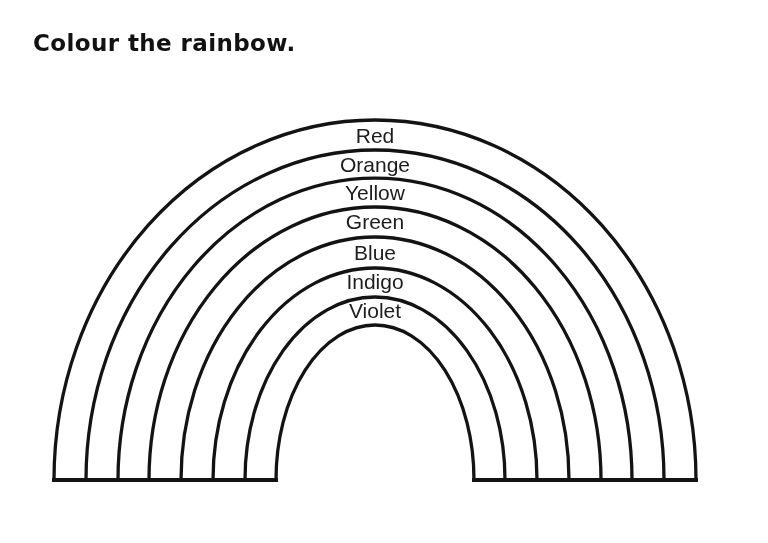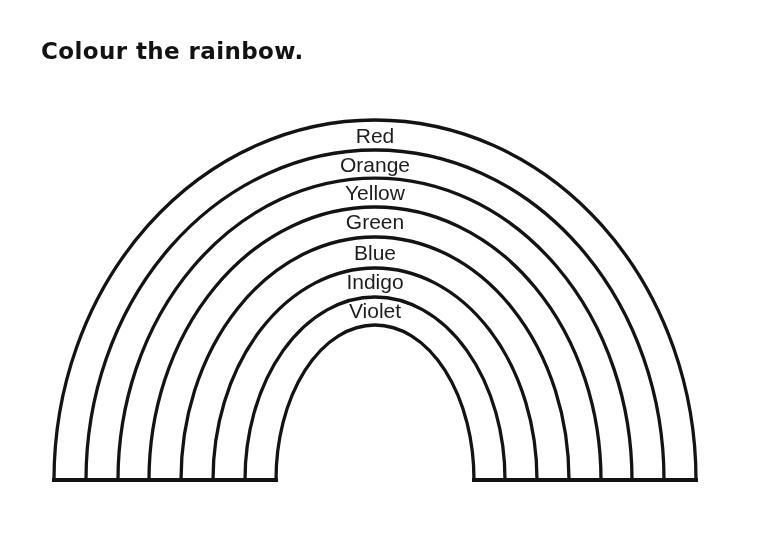--- a/index.html
+++ b/index.html
@@ -14,21 +14,21 @@
     position: relative;
     width: 768px;
     height: 543px;
     background: #ffffff;
     font-family: "Liberation Sans", sans-serif;
   }
   .worksheet-title {
     position: absolute;
     left: 33px;
     top: 31px;
-    margin: 8px;
+    margin: 0;
     font-family: "DejaVu Sans", "Liberation Sans", sans-serif;
     font-weight: bold;
     font-size: 23px;
     line-height: 1.1;
     letter-spacing: 0.4px;
     color: #121212;
     white-space: nowrap;
   }
   .rainbow-svg {
     position: absolute;

